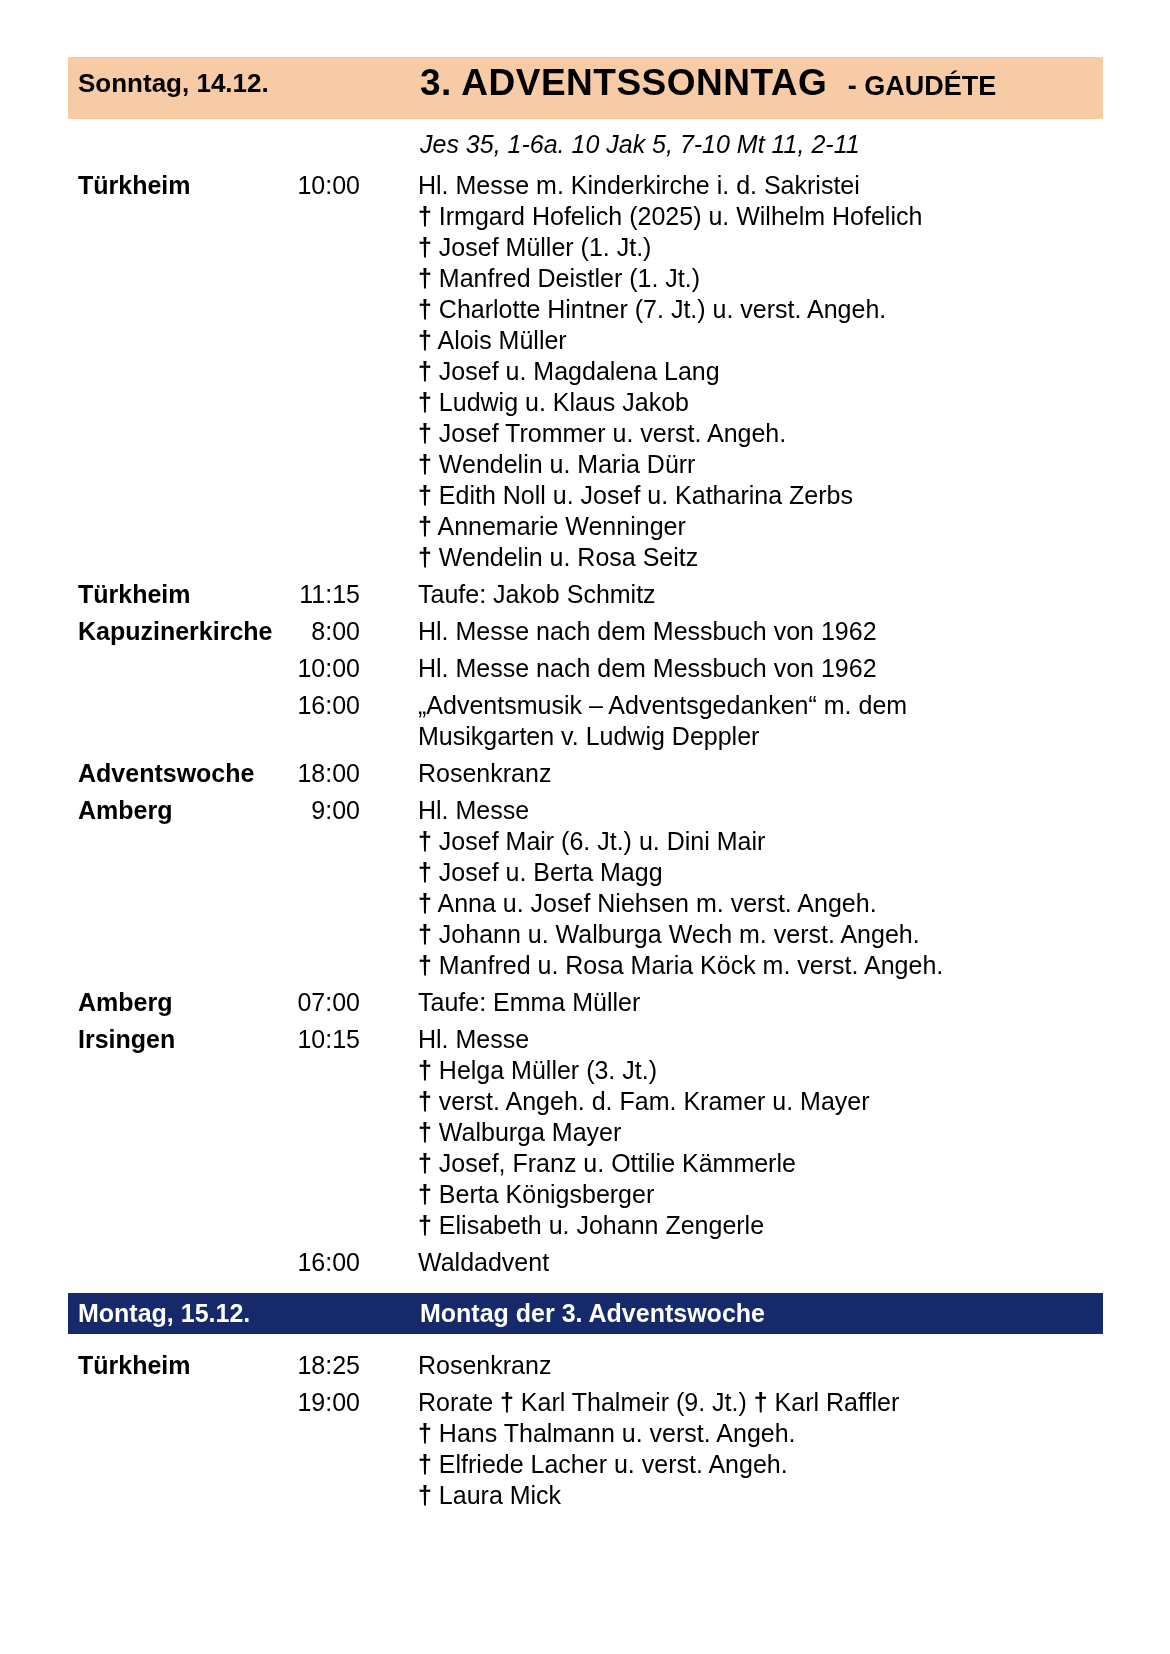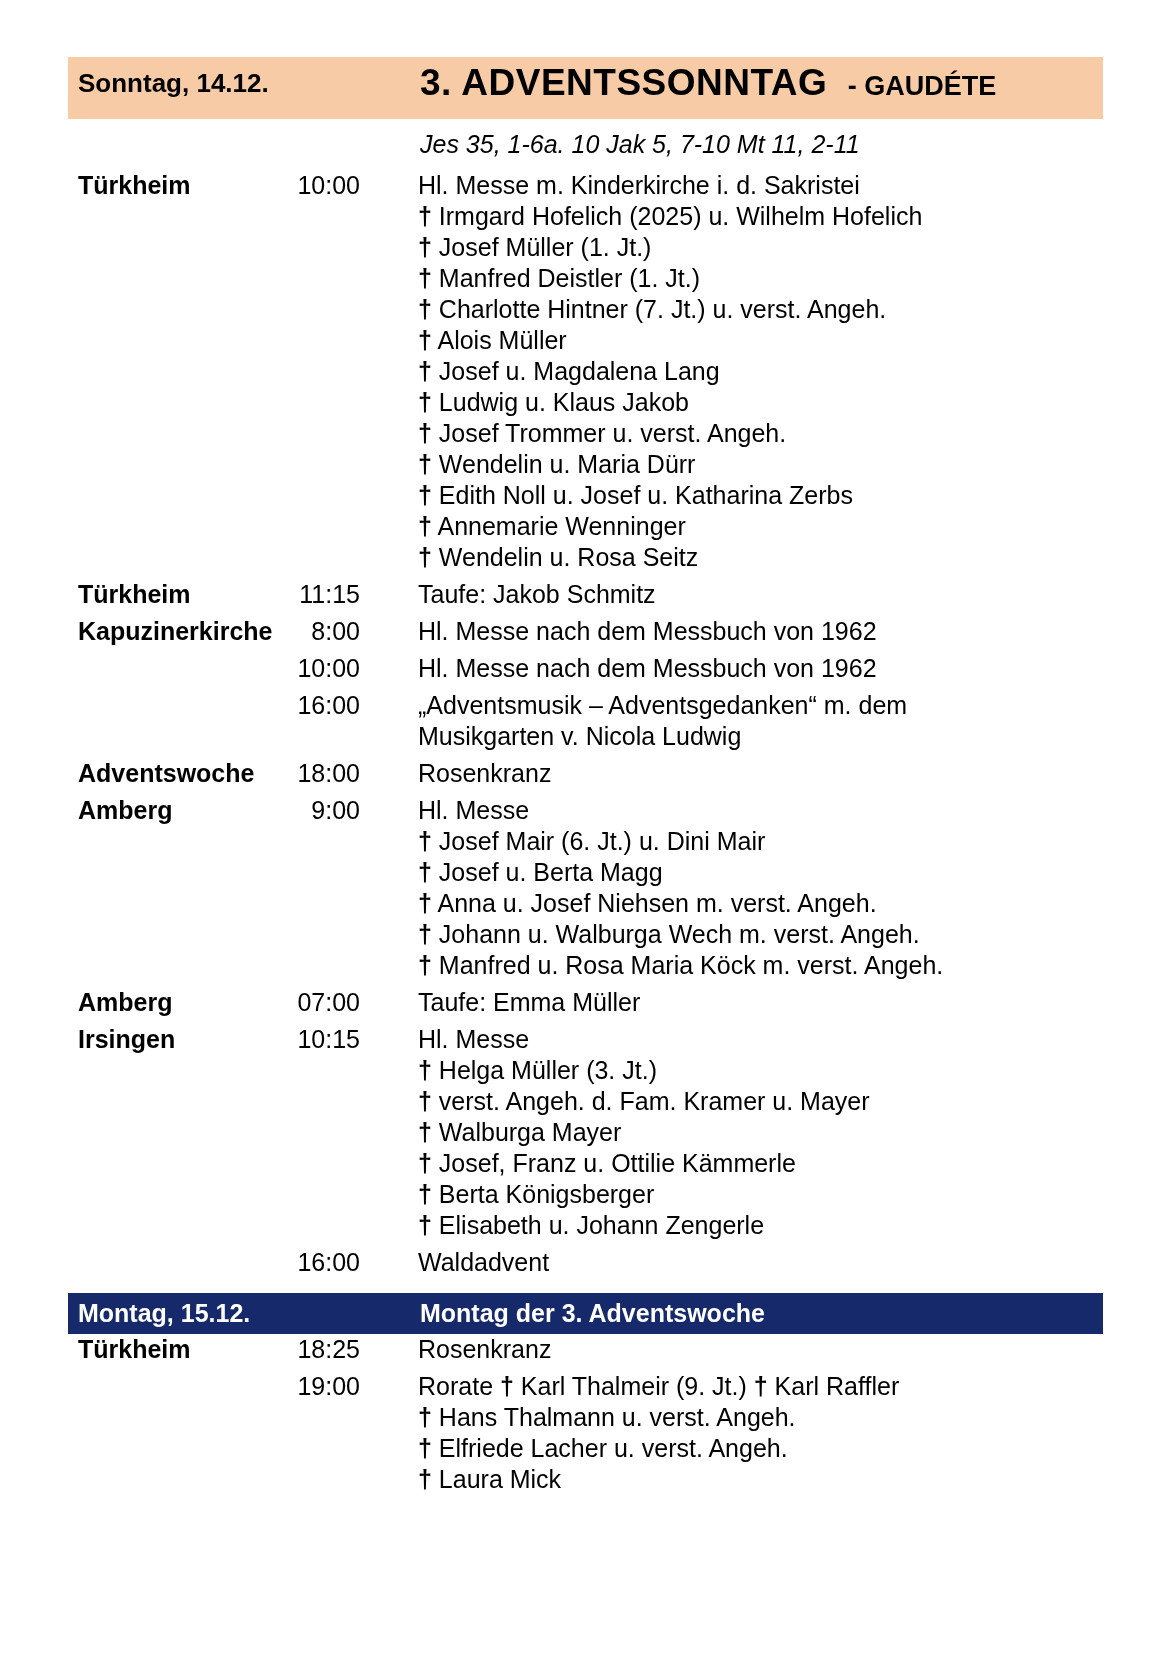--- a/index.html
+++ b/index.html
@@ -91,20 +91,21 @@
   }
   
   .section-bar {
     background: var(--bar-bg, #15296B);
     color: var(--bar-text, #ffffff);
     display: grid;
     grid-template-columns: 352px 1fr;
     align-items: center;
     height: 41px;
     margin-top: 15px;
+    margin-bottom: 16px;
     font-weight: bold;
     font-size: 25px;
   }
   .bar-date {
     padding-left: 10px;
     white-space: nowrap;
   }
   .bar-title {
     white-space: nowrap;
   }
@@ -165,21 +166,21 @@
         <div class="time">10:00</div>
         <div class="desc">
           <div class="line">Hl. Messe nach dem Messbuch von 1962</div>
         </div>
       </div>
       <div class="row">
         <div class="loc"></div>
         <div class="time">16:00</div>
         <div class="desc">
           <div class="line">„Adventsmusik – Adventsgedanken“ m. dem</div>
-          <div class="line">Musikgarten v. Nicola Ludwig</div>
+          <div class="line">Musikgarten v. Ludwig Deppler</div>
         </div>
       </div>
       <div class="row">
         <div class="loc">Adventswoche</div>
         <div class="time">18:00</div>
         <div class="desc">
           <div class="line">Rosenkranz</div>
         </div>
       </div>
       <div class="row">

